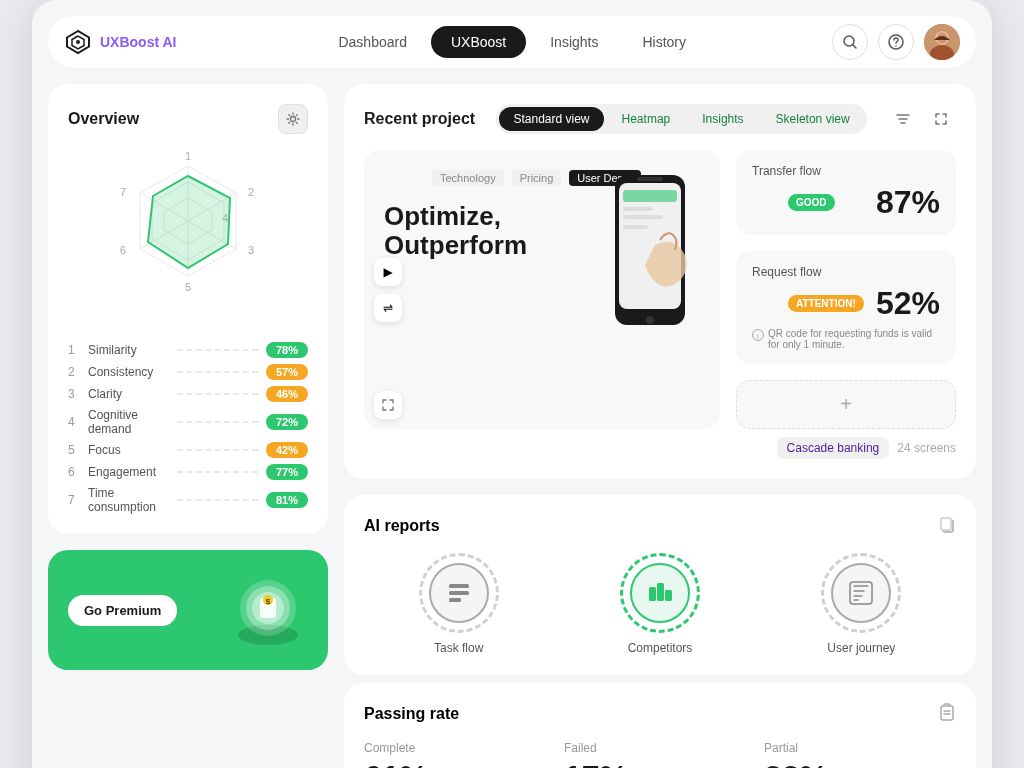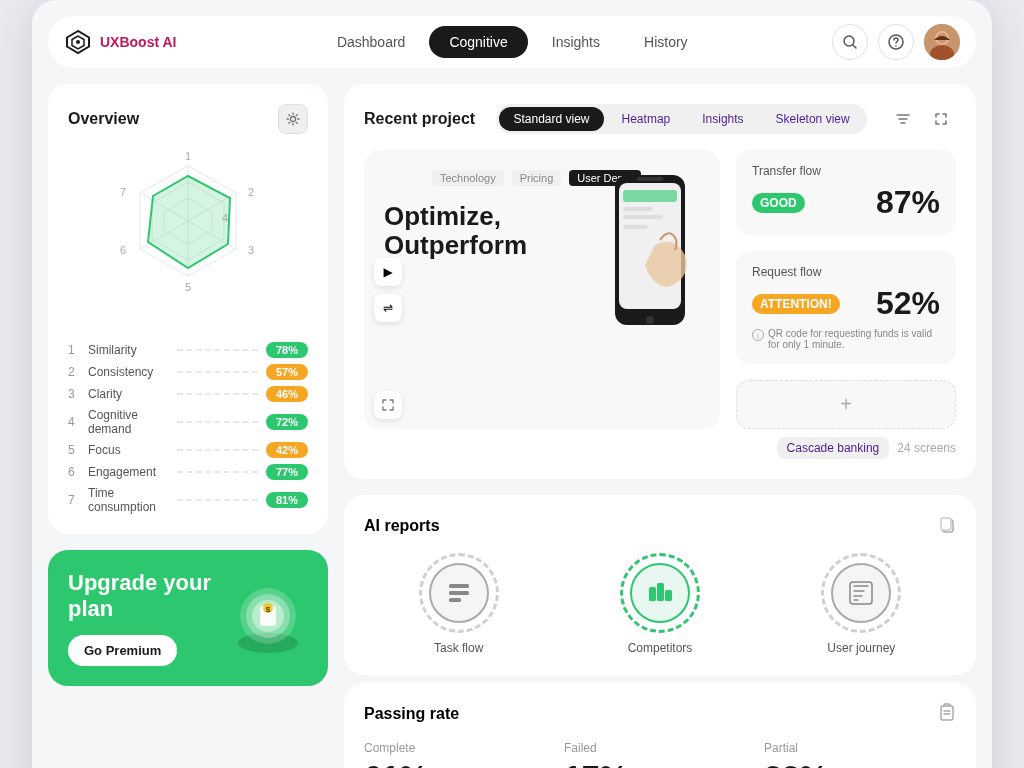--- a/index.html
+++ b/index.html
@@ -36,21 +36,21 @@
       margin-right: 16px;
     }
     .logo-icon {
       width: 28px;
       height: 28px;
       color: #1a1a1a;
     }
     .logo-text {
       font-size: 14px;
       font-weight: 600;
-      color: #be185d;
+      color: #8b5cf6;
       white-space: nowrap;
     }
     .nav-tabs {
       display: flex;
       gap: 4px;
       flex: 1;
       justify-content: center;
     }
     .nav-tab {
       padding: 8px 20px;
@@ -271,21 +271,21 @@
       border-radius: 50px;
       padding: 3px;
     }
     .view-tab {
       padding: 5px 14px;
       border-radius: 50px;
       font-size: 12px;
       cursor: pointer;
       border: none;
       background: transparent;
-      color: #4c1d95;
+      color: #15803d;
       font-weight: 500;
     }
     .view-tab.active {
       background: #1a1a1a;
       color: #fff;
     }
     .project-actions {
       display: flex;
       gap: 8px;
     }
@@ -407,24 +407,25 @@
       font-size: 12px;
       color: #555;
       margin-bottom: 6px;
     }
     .flow-row {
       display: flex;
       align-items: center;
       gap: 8px;
     }
     .flow-badge {
-      font-size: 12px;
+      font-size: 10px;
       font-weight: 700;
       padding: 3px 8px;
       border-radius: 12px;
+      margin-left: 36px;
     }
     .flow-badge.good {
       background: #2cc76e;
       color: #fff;
     }
     .flow-badge.attention {
       background: #f5a623;
       color: #fff;
     }
     .flow-percent {
@@ -628,21 +629,21 @@
       <svg class="logo-icon" viewBox="0 0 28 28" fill="none">
         <path d="M14 3L3 9.5V18.5L14 25L25 18.5V9.5L14 3Z" stroke="#1a1a1a" stroke-width="2" fill="none"></path>
         <path d="M14 8L8 11.5V17.5L14 21L20 17.5V11.5L14 8Z" stroke="#1a1a1a" stroke-width="1.5" fill="none"></path>
         <circle cx="14" cy="14" r="2" fill="#1a1a1a"></circle>
       </svg>
       <span class="logo-text">UXBoost AI</span>
     </div>
 
     <nav class="nav-tabs">
       <button class="nav-tab">Dashboard</button>
-      <button class="nav-tab active">Cognitive</button>
+      <button class="nav-tab active">UXBoost</button>
       <button class="nav-tab">Insights</button>
       <button class="nav-tab">History</button>
     </nav>
 
     <div class="header-actions">
       <button class="icon-btn">
         <svg width="16" height="16" viewBox="0 0 16 16" fill="none">
           <circle cx="7" cy="7" r="5" stroke="#555" stroke-width="1.5"></circle>
           <path d="M11 11l3 3" stroke="#555" stroke-width="1.5" stroke-linecap="round"></path>
         </svg>
@@ -749,21 +750,20 @@
             <span class="metric-num">7</span>
             <span class="metric-name">Time consumption</span>
             <span class="metric-dots"></span>
             <span class="metric-badge badge-green">81%</span>
           </div>
         </div>
       </div>
 
       <div class="upgrade-card">
         <div class="upgrade-text">
-          <div class="upgrade-title">Upgrade your plan</div>
           <button class="upgrade-btn">Go Premium</button>
         </div>
         <div class="upgrade-graphic">
           <svg width="80" height="80" viewBox="0 0 80 80">
             <ellipse cx="40" cy="65" rx="30" ry="10" fill="rgba(0,0,0,0.15)"></ellipse>
             <circle cx="40" cy="38" r="28" fill="rgba(255,255,255,0.2)"></circle>
             <circle cx="40" cy="38" r="22" fill="rgba(255,255,255,0.3)"></circle>
             <circle cx="40" cy="38" r="16" fill="rgba(255,255,255,0.4)"></circle>
             <rect x="32" y="28" width="16" height="20" rx="3" fill="#fff" opacity="0.9"></rect>
             <circle cx="40" cy="30" r="5" fill="#f5c923"></circle>

